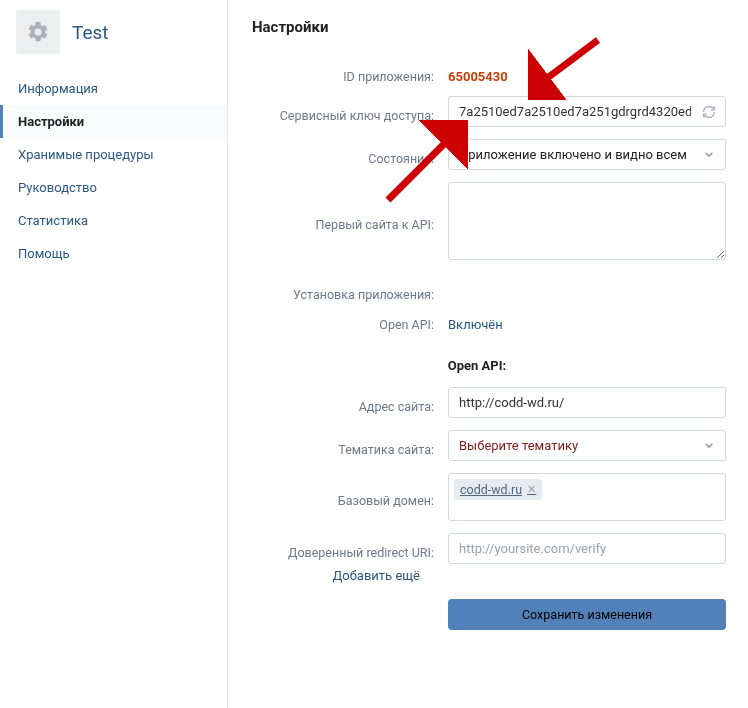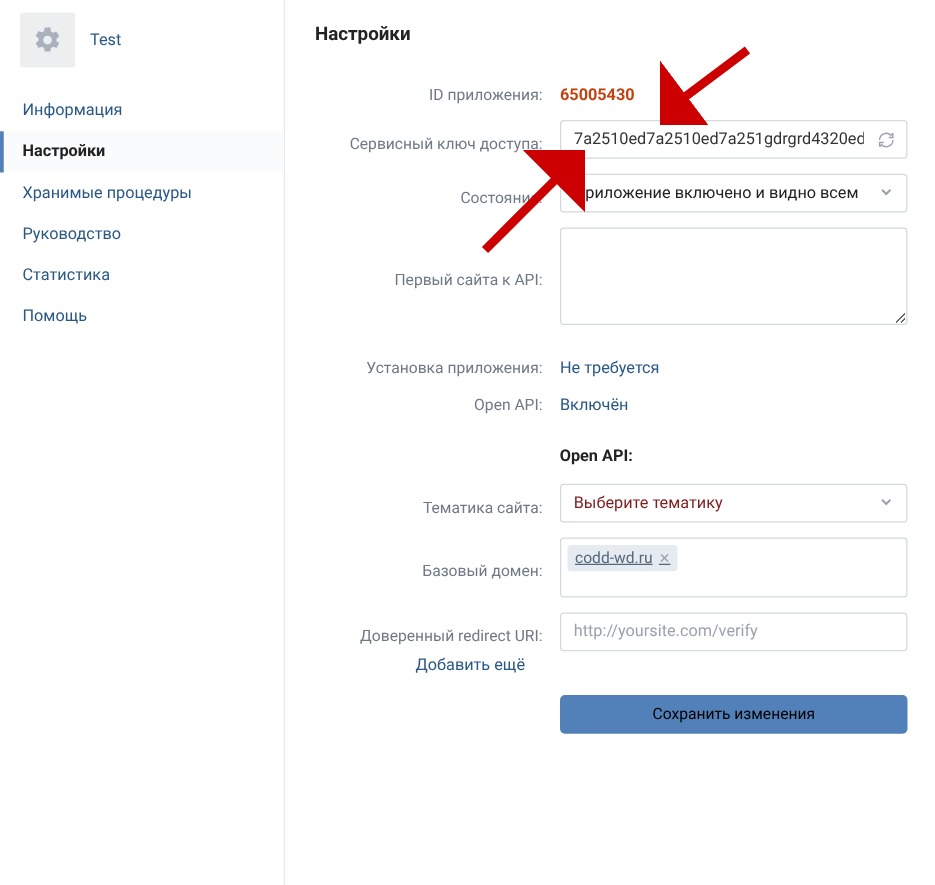--- a/index.html
+++ b/index.html
@@ -29,21 +29,21 @@
     .gear-bg {
       width: 44px; height: 44px;
       background: #edeef0;
       display: flex; align-items: center; justify-content: center;
       border-radius: 2px;
       margin-right: 12px;
     }
     .gear-bg svg { width: 24px; height: 24px; fill: #aab1bd; }
     .sidebar-title {
       color: #2a5885;
-      font-size: 13px;
+      font-size: 19px;
     }
     .sidebar-menu { list-style: none; }
     .sidebar-item {
       padding: 9px 18px;
       color: #2a5885;
       cursor: pointer;
       font-size: 13px;
     }
     .sidebar-item.active {
       font-weight: 700;
@@ -271,34 +271,37 @@
 
       <div class="row">
         <div class="label">Первый сайта к API:</div>
         <div class="value">
           <textarea class="textarea" style=""></textarea>
         </div>
       </div>
 
       <div class="row tight" style="margin-top:8px">
         <div class="label">Установка приложения:</div>
-        <div class="value">
-            <span class="link">Не требуется</span>
-          </div>
       </div>
 
       <div class="row">
         <div class="label">Open API:</div>
         <div class="value">
             <span class="link">Включён</span>
           </div>
       </div>
 
       <div class="section-hdr">Open API:</div>
 
+      <div class="row">
+        <div class="label">Адрес сайта:</div>
+        <div class="value">
+          <input class="input" value="http://codd-wd.ru/" style="">
+        </div>
+      </div>
 
       <div class="row">
         <div class="label">Тематика сайта:</div>
         <div class="value">
           <div class="select-wrap">
             <div class="select placeholder-select"><span>Выберите тематику</span></div>
             <span class="chevron"><svg viewBox="0 0 12 12">
                   <path d="M2 4l4 4 4-4"></path>
                 </svg></span>
           </div>

